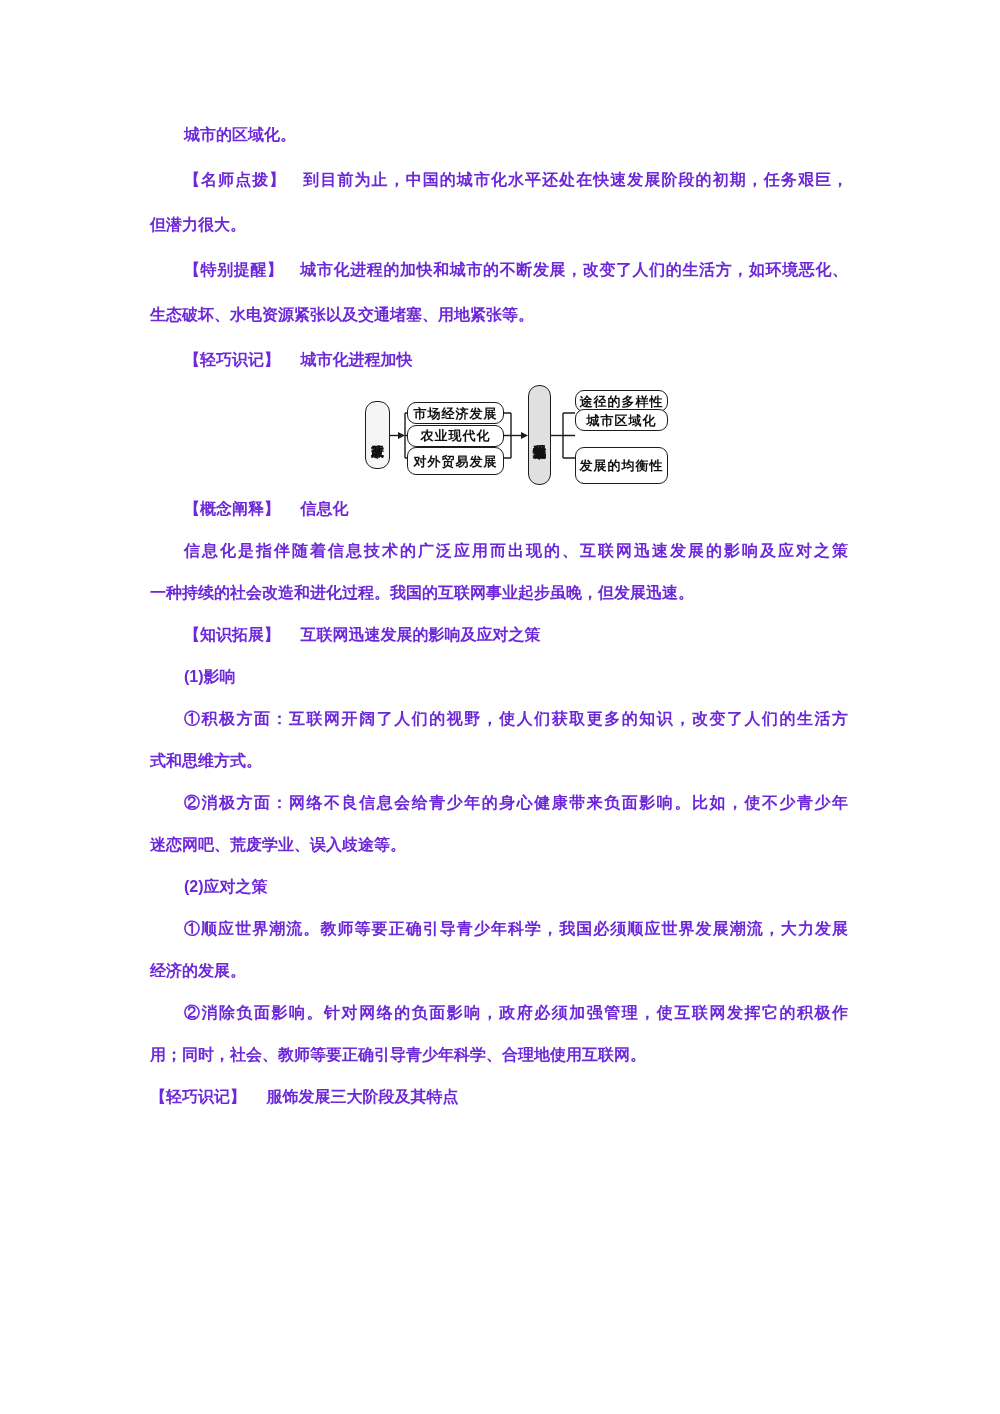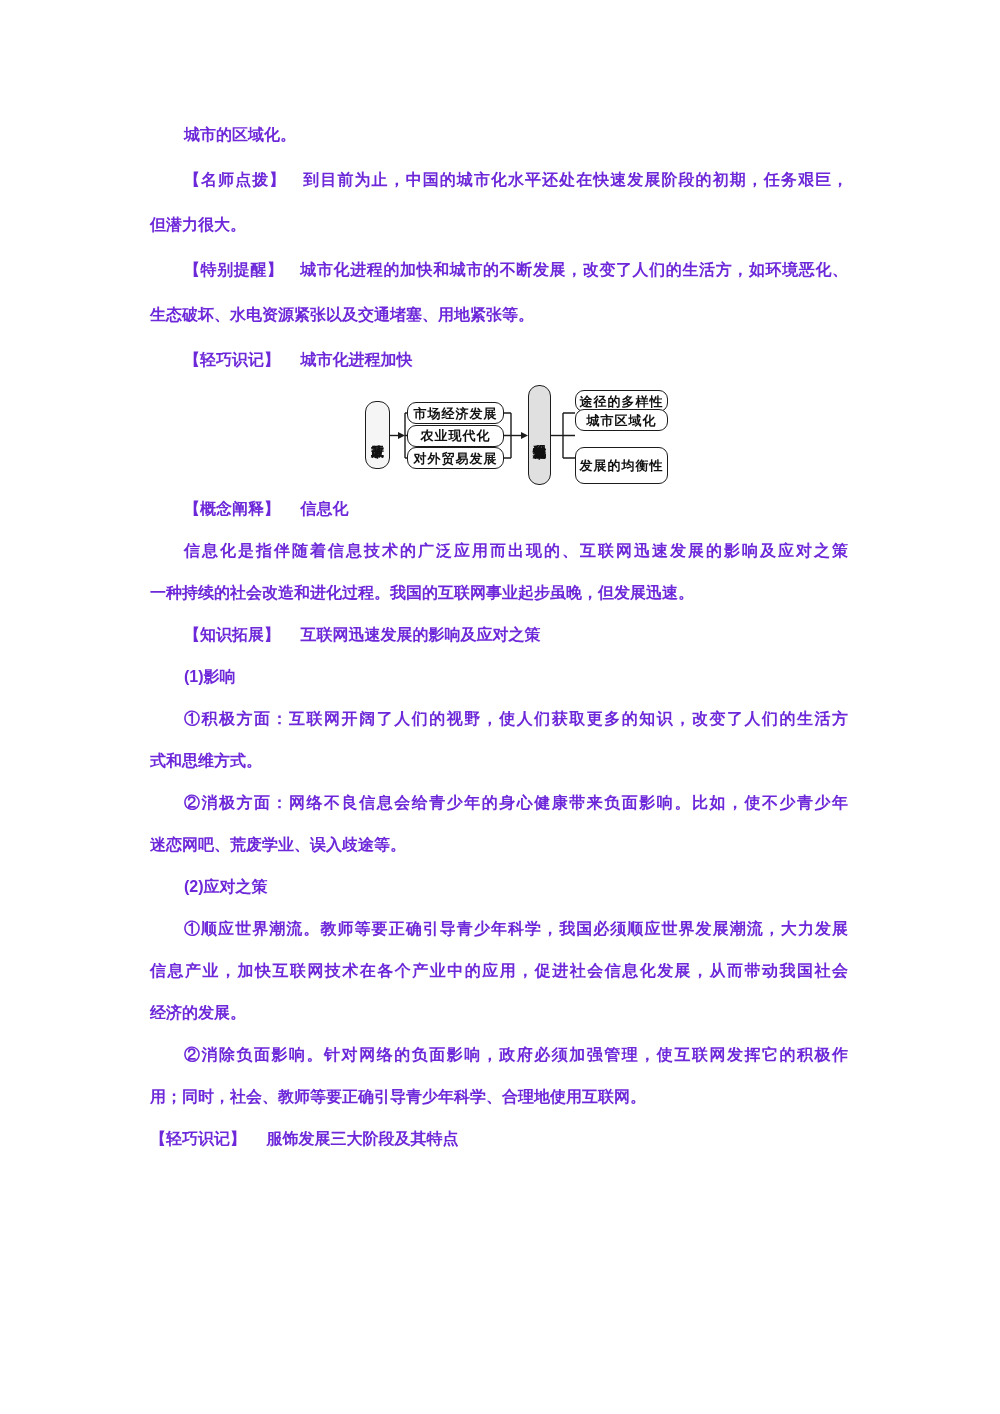--- a/index.html
+++ b/index.html
@@ -93,42 +93,41 @@
 
         <path d="M193 53.5 H205" stroke="#1c1c1c" stroke-width="1.4" fill="none"></path>
         <path d="M205 31 V76" stroke="#1c1c1c" stroke-width="1.4" fill="none"></path>
         <path d="M205 31 H217 M205 53.5 H217 M205 76 H217" stroke="#1c1c1c" stroke-width="1.4" fill="none"></path>
       </svg>
 
       <div class="dnode vert" style="left:7px; top:19px; width:25px; height:68px;">改革开放</div>
 
       <div class="dnode" style="left:49px; top:20px; width:97px; height:22px;">市场经济发展</div>
       <div class="dnode" style="left:49px; top:42.5px; width:97px; height:22px;">农业现代化</div>
-      <div class="dnode" style="left:49px; top:65px; width:97px; height:22px;">对外贸易发展</div>
+      <div class="dnode" style="left:49px; top:65px; width:97px; height:28px;">对外贸易发展</div>
 
       <div class="dnode vert center-node" style="left:170px; top:3px; width:23px; height:100px;">城市化进程加快</div>
 
       <div class="dnode" style="left:217px; top:8px; width:93px; height:22px;">途径的多样性</div>
       <div class="dnode" style="left:217px; top:27px; width:93px; height:22px;">城市区域化</div>
       <div class="dnode" style="left:217px; top:65px; width:93px; height:37px;">发展的均衡性</div>
     </div>
 
     <div class="block block-bottom">
         <div class="line indent">【概念阐释】　 信息化</div>
         <div class="line indent fill">信息化是指伴随着信息技术的广泛应用而出现的、互联网迅速发展的影响及应对之策</div>
         <div class="line">一种持续的社会改造和进化过程。我国的互联网事业起步虽晚，但发展迅速。</div>
         <div class="line indent">【知识拓展】　 互联网迅速发展的影响及应对之策</div>
         <div class="line indent">(1)影响</div>
         <div class="line indent fill">①积极方面：互联网开阔了人们的视野，使人们获取更多的知识，改变了人们的生活方</div>
         <div class="line">式和思维方式。</div>
         <div class="line indent fill">②消极方面：网络不良信息会给青少年的身心健康带来负面影响。比如，使不少青少年</div>
         <div class="line">迷恋网吧、荒废学业、误入歧途等。</div>
         <div class="line indent">(2)应对之策</div>
         <div class="line indent fill">①顺应世界潮流。教师等要正确引导青少年科学，我国必须顺应世界发展潮流，大力发展</div>
-        <div class="line fill">信息产业，加快互联网技术在各个产业中的应用，促进社会信息化发展，从而带动我国社会</div>
         <div class="line">经济的发展。</div>
         <div class="line indent fill">②消除负面影响。针对网络的负面影响，政府必须加强管理，使互联网发挥它的积极作</div>
         <div class="line">用；同时，社会、教师等要正确引导青少年科学、合理地使用互联网。</div>
         <div class="line">【轻巧识记】　 服饰发展三大阶段及其特点</div>
       </div>
 
   </div>
 </div>
 
 </body></html>

